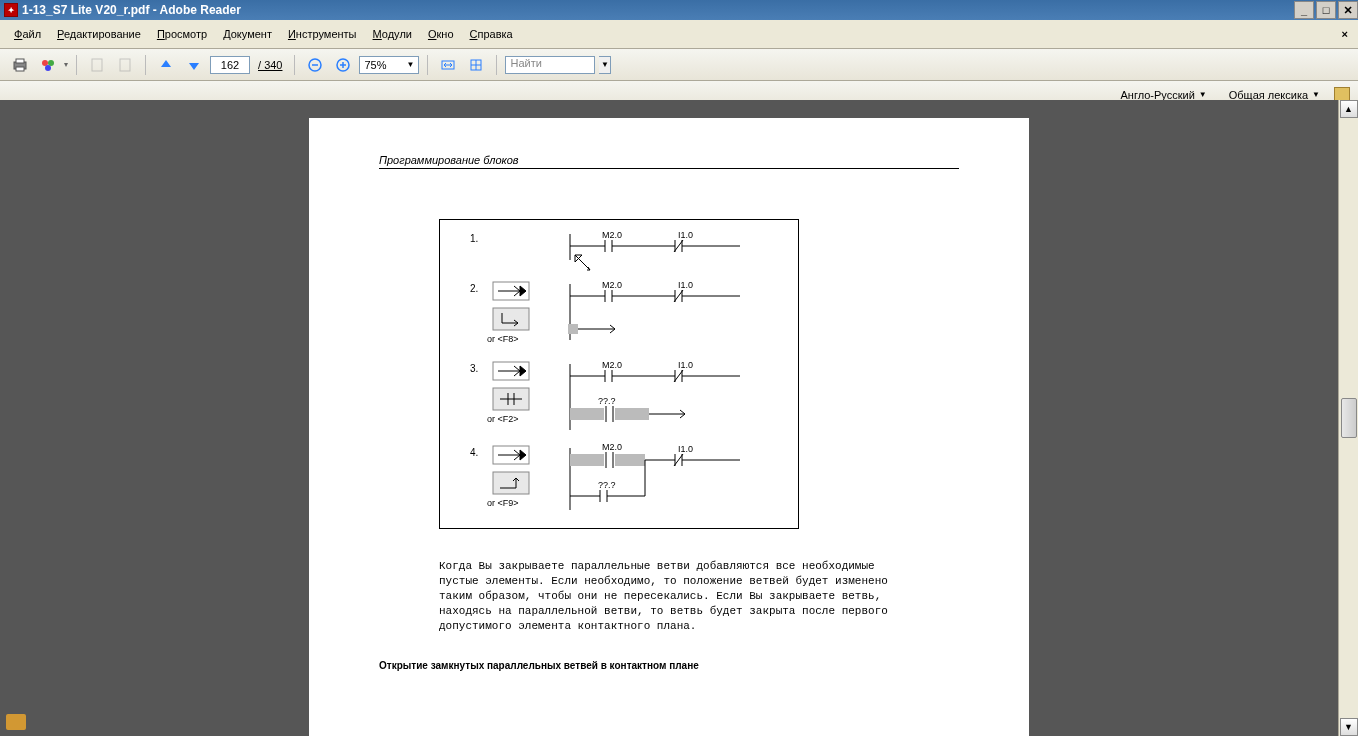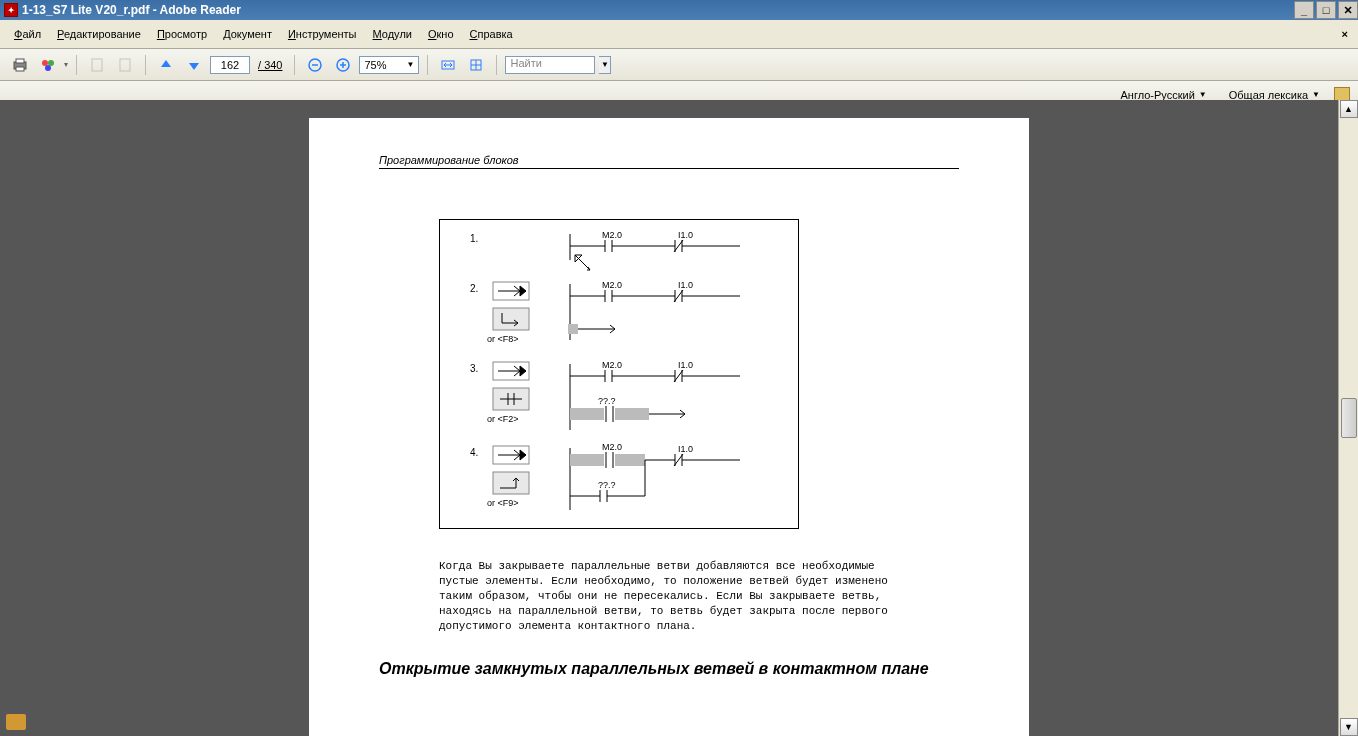--- a/index.html
+++ b/index.html
@@ -41,21 +41,21 @@
 
 .page { width: 720px; background: #fff; margin-top: 18px; height: 900px; position: relative; padding: 36px 70px; font-size: 11px; color: #000; }
 .page-header { font-style: italic; font-size: 11px; border-bottom: 1.5px solid #000; padding-bottom: 2px; margin-bottom: 50px; }
 .highlight-block { margin-left: 60px; margin-right: 40px; margin-bottom: 24px; }
 .highlight { background: #3399ff; color: #fff; padding: 0 1px; line-height: 15px; }
 
 .diagram { width: 360px; height: 310px; border: 1px solid #000; margin-left: 60px; margin-bottom: 30px; position: relative; font-size: 9px; }
 .diagram svg { position: absolute; top: 0; left: 0; }
 
 .body-text { margin-left: 60px; margin-right: 40px; font-size: 11px; line-height: 15px; margin-bottom: 20px; font-family: Liberation Mono, monospace; }
-.section-h { margin-left: 0; font-weight: bold; font-size: 16px; margin-top: 26px; font-style: italic; }
+.section-h { margin-left: 0; font-weight: bold; font-size: 10px; margin-top: 26px; }
 
 
 .icon-svg { width: 16px; height: 16px; }
 </style>
 </head>
 <body>
 
 <div class="titlebar">
   <span class="pdf-icon">✦</span>
   <span>1-13_S7 Lite V20_r.pdf - Adobe Reader</span>

